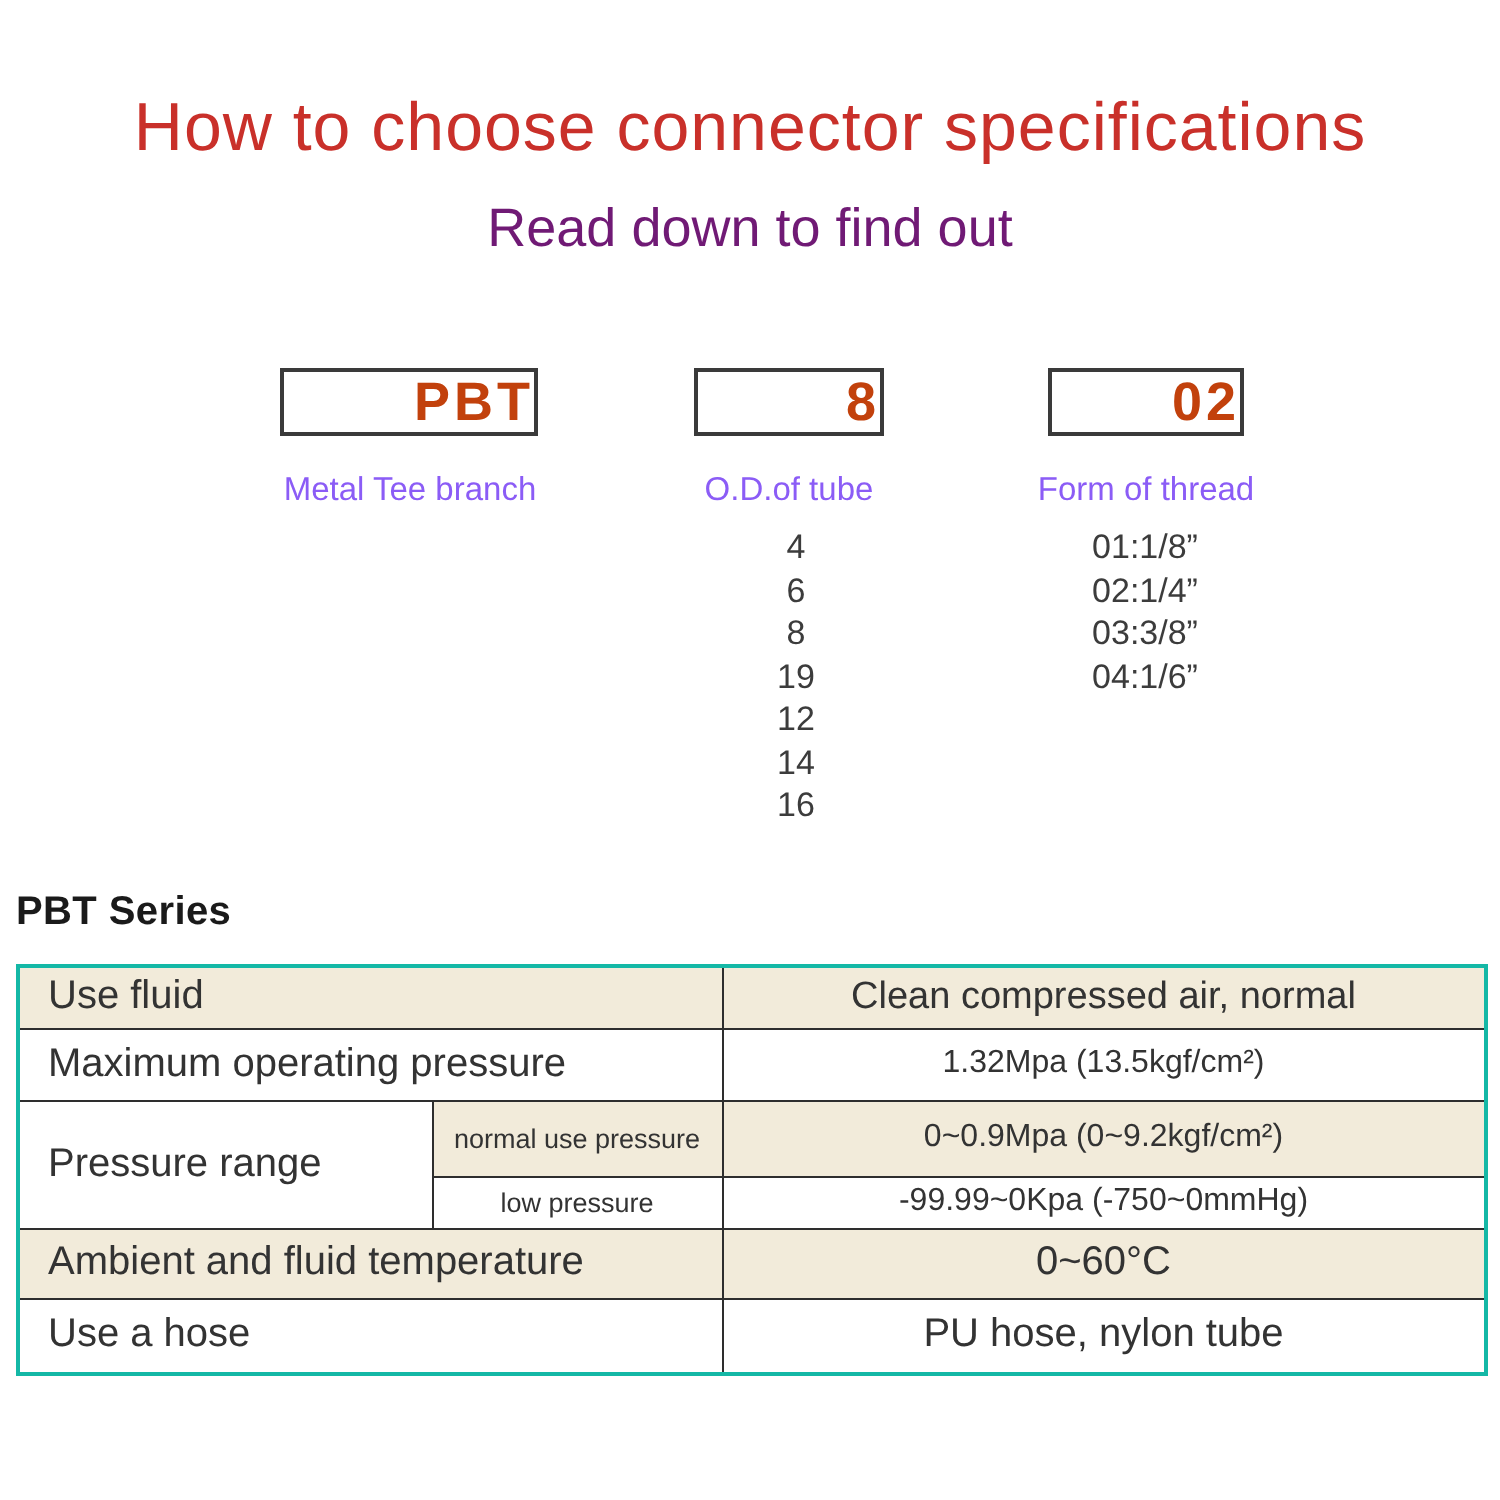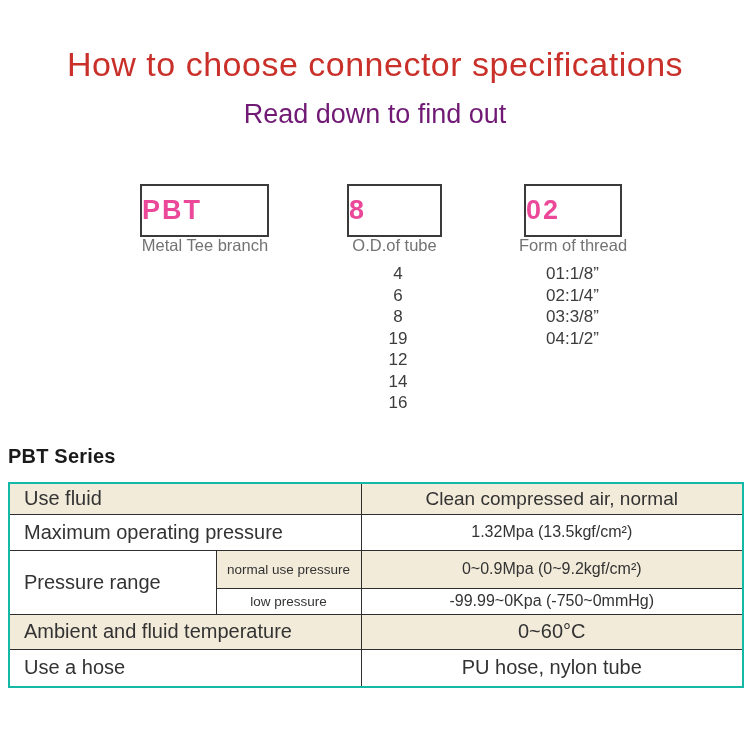--- a/index.html
+++ b/index.html
@@ -34,41 +34,41 @@
     font-size: 27px;
     line-height: 30px;
     font-weight: 400;
     color: #701a75;
   }
 
   
   .code-box {
     position: absolute;
     top: 184px;
-    height: 53px;
+    height: 34px;
     border: 2px solid #3a3a3a;
     background: #fff;
     display: flex;
     align-items: center;
-    justify-content: flex-start;
+    justify-content: flex-end;
     font-size: 27px;
     font-weight: 700;
-    color: #ec4899;
+    color: #c2410c;
     letter-spacing: 2px;
   }
   .code-box.seg0 { left: 140px; width: 129px; }
   .code-box.seg1 { left: 347px; width: 95px;  }
   .code-box.seg2 { left: 524px; width: 98px;  }
 
   .code-label {
     position: absolute;
     top: 236px;
     text-align: center;
     font-size: 16.5px;
-    color: #737373;
+    color: #8b5cf6;
   }
   .code-label.seg0 { left: 110px; width: 190px; }
   .code-label.seg1 { left: 317px; width: 155px; }
   .code-label.seg2 { left: 492px; width: 162px; }
 
   .option-list {
     position: absolute;
     top: 263px;
     text-align: center;
     font-size: 17px;
@@ -151,21 +151,21 @@
       <div class="opt">19</div>
       <div class="opt">12</div>
       <div class="opt">14</div>
       <div class="opt">16</div>
     </div>
 
     <div class="option-list thread">
       <div class="opt">01:1/8”</div>
       <div class="opt">02:1/4”</div>
       <div class="opt">03:3/8”</div>
-      <div class="opt">04:1/2”</div>
+      <div class="opt">04:1/6”</div>
     </div>
   </div>
 
   <div class="series-heading">PBT Series</div>
 
   <table class="spec">
     <colgroup>
       <col style="width:207px">
       <col style="width:145px">
       <col style="width:382px">

